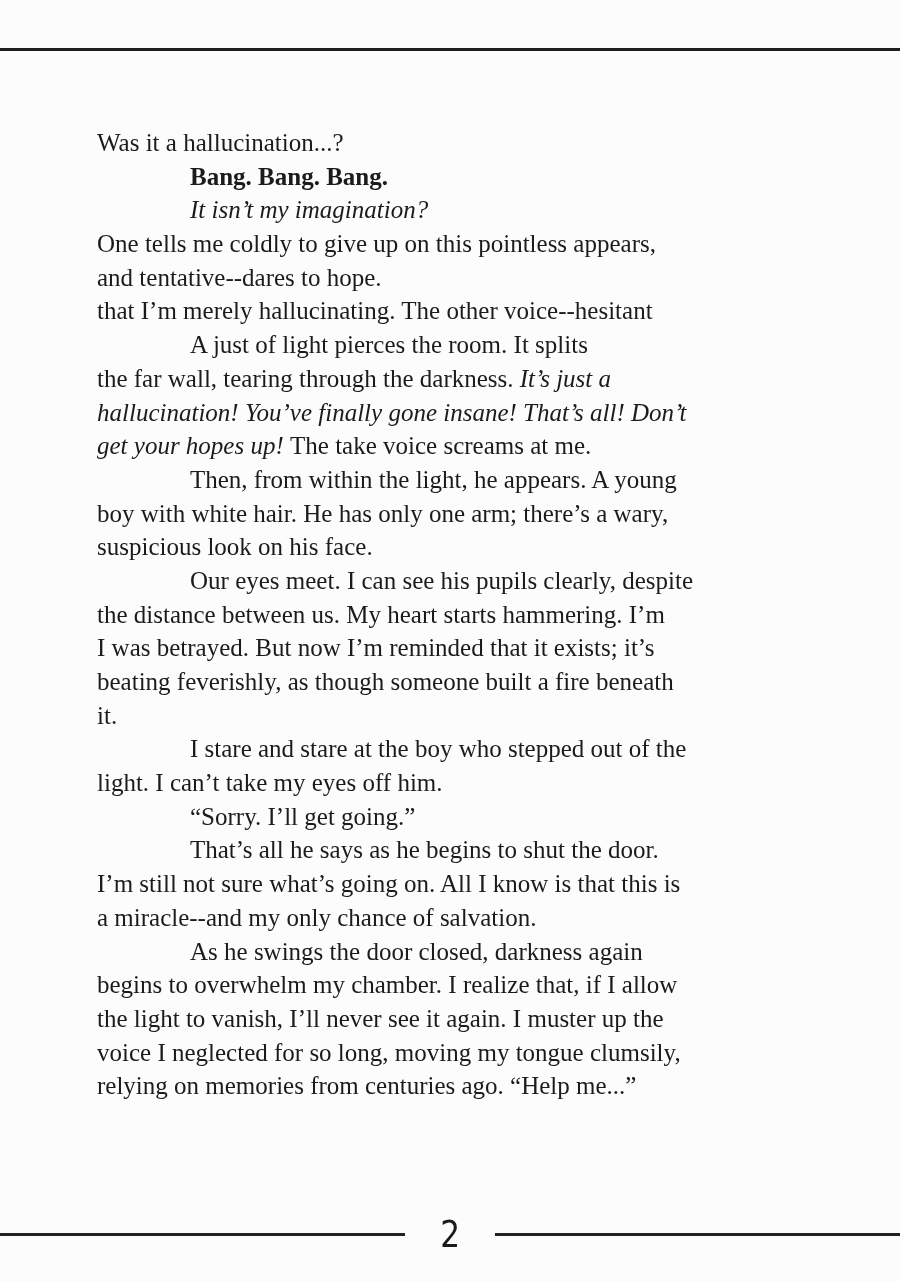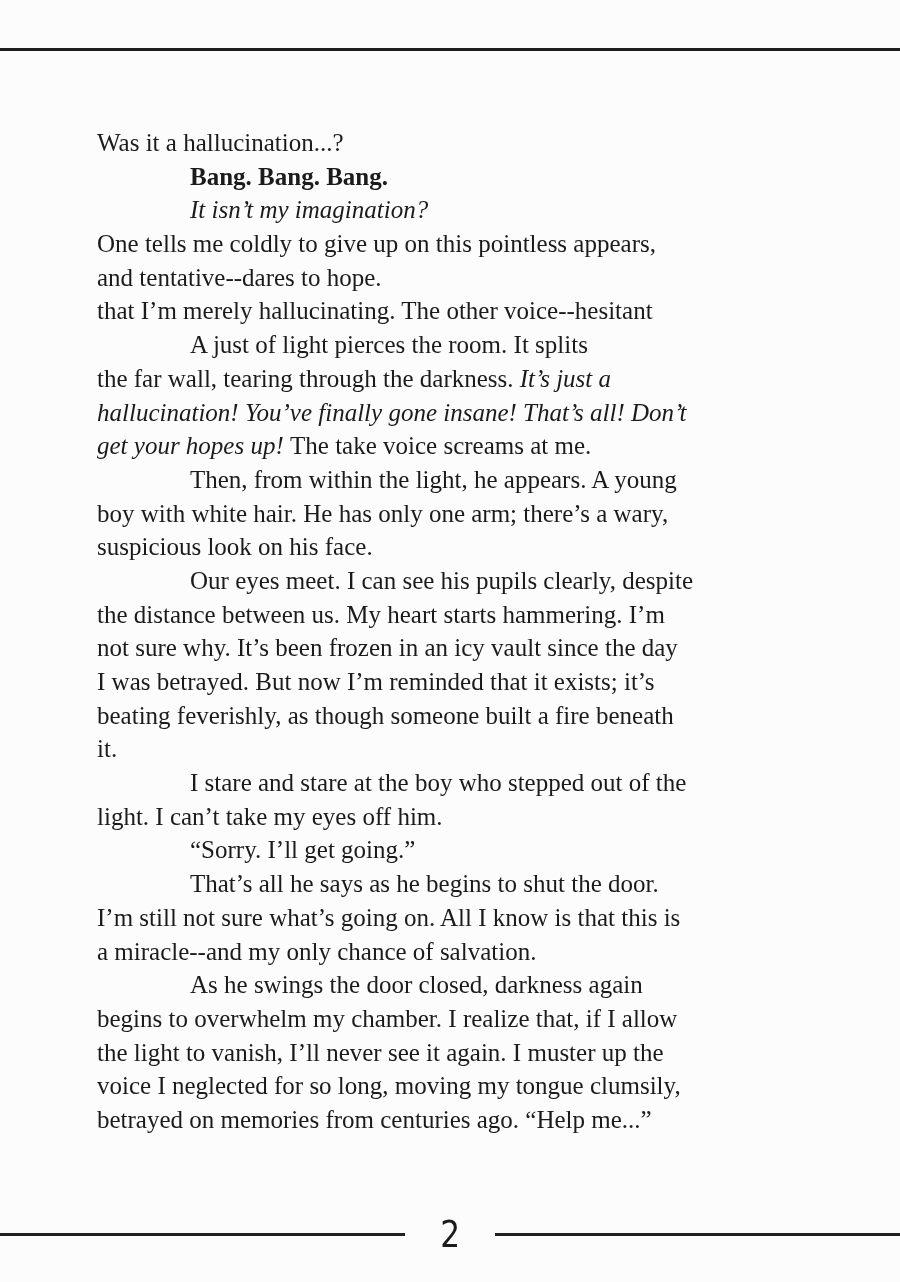--- a/index.html
+++ b/index.html
@@ -79,34 +79,33 @@
     <div class="line"><span class="seg-regular">that I’m merely hallucinating. The other voice--hesitant</span></div>
     <div class="line indent"><span class="seg-regular">A just of light pierces the room. It splits</span></div>
     <div class="line"><span class="seg-regular">the far wall, tearing through the darkness. </span><span class="seg-italic">It’s just a</span></div>
     <div class="line"><span class="seg-italic">hallucination! You’ve finally gone insane! That’s all! Don’t</span></div>
     <div class="line"><span class="seg-italic">get your hopes up! </span><span class="seg-regular">The take voice screams at me.</span></div>
     <div class="line indent"><span class="seg-regular">Then, from within the light, he appears. A young</span></div>
     <div class="line"><span class="seg-regular">boy with white hair. He has only one arm; there’s a wary,</span></div>
     <div class="line"><span class="seg-regular">suspicious look on his face.</span></div>
     <div class="line indent"><span class="seg-regular">Our eyes meet. I can see his pupils clearly, despite</span></div>
     <div class="line"><span class="seg-regular">the distance between us. My heart starts hammering. I’m</span></div>
-    <div class="line"><span class="seg-regular">not sure why. It’s been frozen in an icy vault since the day</span></div>
     <div class="line"><span class="seg-regular">I was betrayed. But now I’m reminded that it exists; it’s</span></div>
     <div class="line"><span class="seg-regular">beating feverishly, as though someone built a fire beneath</span></div>
     <div class="line"><span class="seg-regular">it.</span></div>
     <div class="line indent"><span class="seg-regular">I stare and stare at the boy who stepped out of the</span></div>
     <div class="line"><span class="seg-regular">light. I can’t take my eyes off him.</span></div>
     <div class="line indent"><span class="seg-regular">“Sorry. I’ll get going.”</span></div>
     <div class="line indent"><span class="seg-regular">That’s all he says as he begins to shut the door.</span></div>
     <div class="line"><span class="seg-regular">I’m still not sure what’s going on. All I know is that this is</span></div>
     <div class="line"><span class="seg-regular">a miracle--and my only chance of salvation.</span></div>
     <div class="line indent"><span class="seg-regular">As he swings the door closed, darkness again</span></div>
     <div class="line"><span class="seg-regular">begins to overwhelm my chamber. I realize that, if I allow</span></div>
     <div class="line"><span class="seg-regular">the light to vanish, I’ll never see it again. I muster up the</span></div>
     <div class="line"><span class="seg-regular">voice I neglected for so long, moving my tongue clumsily,</span></div>
-    <div class="line"><span class="seg-regular">betrayed on memories from centuries ago. “Help me...”</span></div>
+    <div class="line"><span class="seg-regular">relying on memories from centuries ago. “Help me...”</span></div>
   </div>
 
 <div class="footer">
   <div class="footer-rule"></div>
   <div class="page-number">2</div>
   <div class="footer-rule"></div>
 </div>
 
 </body></html>

